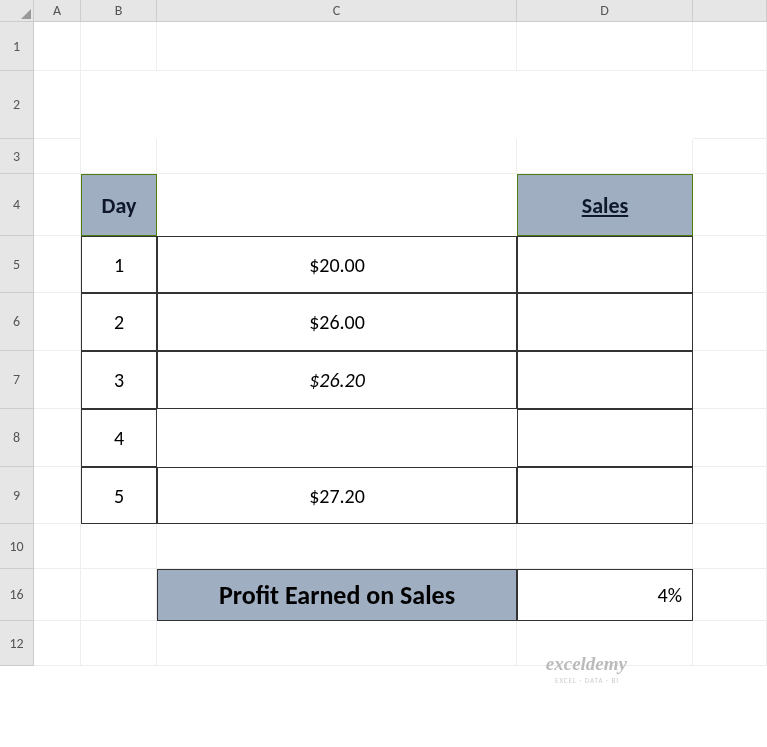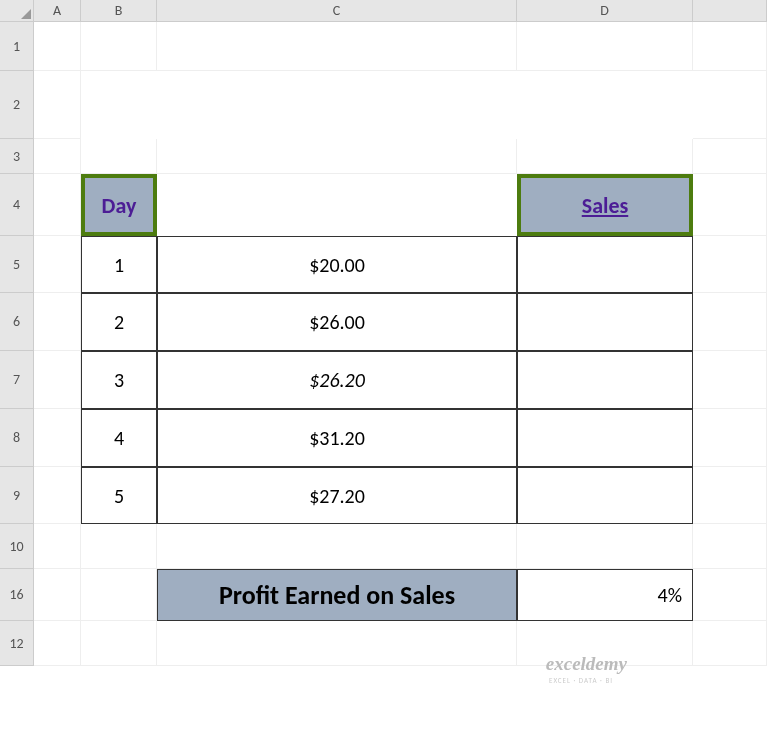--- a/index.html
+++ b/index.html
@@ -68,24 +68,24 @@
       display: flex;
       align-items: center;
       justify-content: center;
       border: 1px solid #999;
       margin-top: -6px;
       margin-bottom: 14px;
     }
     
     .table-header {
       background: #9faec1;
-      border: 4px solid #4d7c0f;
+      border: 1px solid #4d7c0f;
       font-size: 22px;
       font-weight: bold;
-      color: #4c1d95;
+      color: #0f172a;
       display: flex;
       align-items: center;
       justify-content: center;
     }
     .table-cell {
       border: 1px solid #333;
       background: #fff;
       font-size: 20px;
       color: #000;
       display: flex;
@@ -122,21 +122,21 @@
       right: 140px;
       font-size: 19px;
       color: #bbb;
       font-style: italic;
       font-weight: bold;
       font-family: Georgia, serif;
     }
     .watermark-sub {
       position: absolute;
       bottom: 62px;
-      right: 154px;
+      right: 148px;
       font-size: 7px;
       color: #ccc;
       letter-spacing: 1px;
     }
   </style>
 </head>
 <body>
 
 <div class="grid">
   <div class="corner" style="grid-column:1;grid-row:1;"></div>
@@ -208,21 +208,20 @@
 
   <div class="table-cell" style="grid-column:3;grid-row:7;">2</div>
   <div class="table-cell" style="grid-column:4;grid-row:7;">$26.00</div>
   <div class="table-cell" style="grid-column:5;grid-row:7;"></div>
 
   <div class="table-cell" style="grid-column:3;grid-row:8;">3</div>
   <div class="table-cell" style="grid-column:4;grid-row:8;font-style:italic;">$26.20</div>
   <div class="table-cell" style="grid-column:5;grid-row:8;"></div>
 
   <div class="table-cell" style="grid-column:3;grid-row:9;">4</div>
-  <div class="table-cell" style="grid-column:4;grid-row:9;">$31.20</div>
   <div class="table-cell" style="grid-column:5;grid-row:9;"></div>
 
   <div class="table-cell" style="grid-column:3;grid-row:10;">5</div>
   <div class="table-cell" style="grid-column:4;grid-row:10;">$27.20</div>
   <div class="table-cell" style="grid-column:5;grid-row:10;"></div>
 
   <div class="profit-label">Profit Earned on Sales</div>
   <div class="profit-value">4%</div>
 </div>
 

